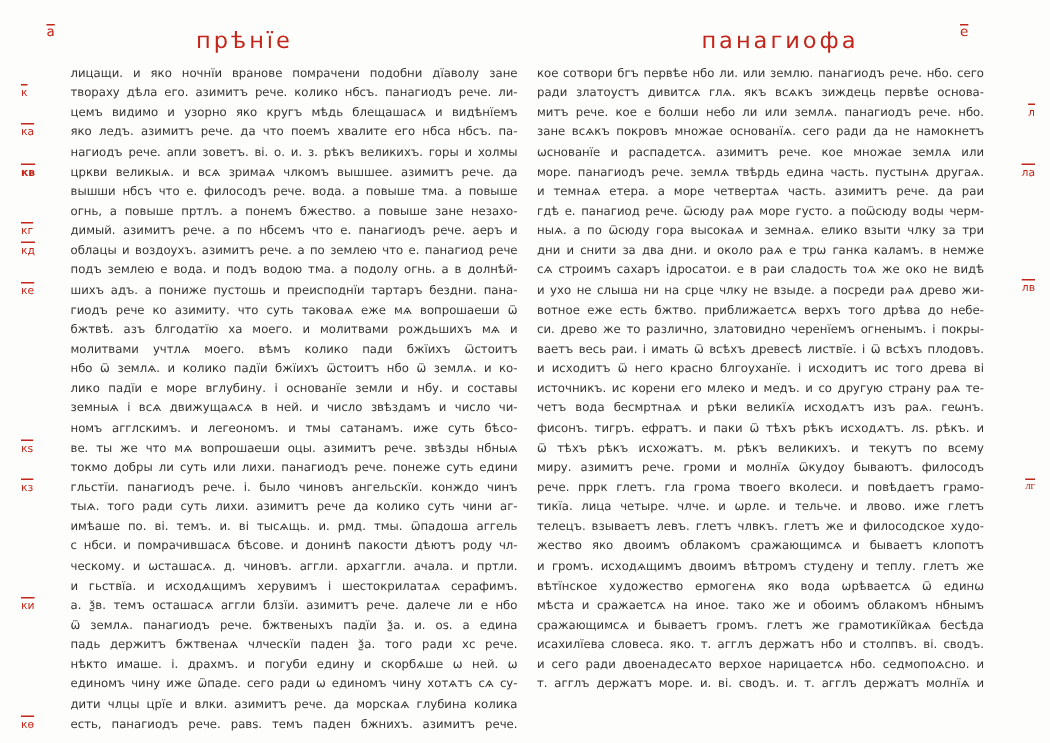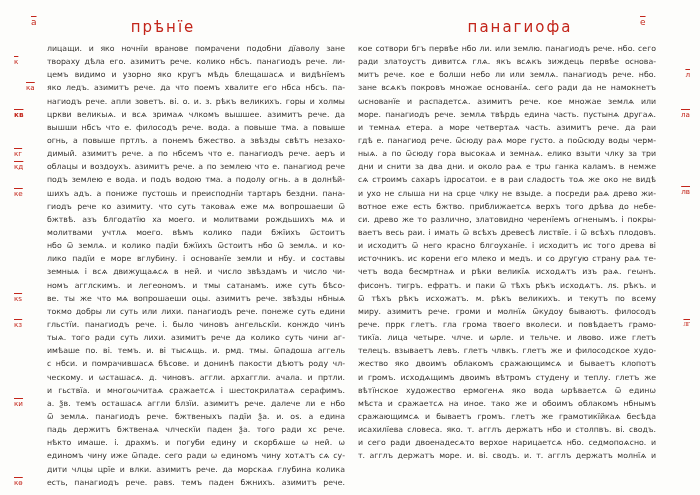--- a/index.html
+++ b/index.html
@@ -65,49 +65,49 @@
     <span class="corner-mark" style="left:31px;">а</span>
     <span class="running-title" style="left:163px;">прѣнїе</span>
     <div class="textblock">
         <div class="tline">лицащи. и яко ночнїи вранове помрачени подобни дїаволу зане</div>
         <div class="tline">твораху дѣла его. азимитъ рече. колико нбсъ. панагиодъ рече. ли-</div>
         <div class="tline">цемъ видимо и узорно яко кругъ мѣдь блещашасѧ и видѣнїемъ</div>
         <div class="tline">яко ледъ. азимитъ рече. да что поемъ хвалите его нбса нбсъ. па-</div>
         <div class="tline">нагиодъ рече. апли зоветъ. ві. о. и. з. рѣкъ великихъ. горы и холмы</div>
         <div class="tline">цркви великыѧ. и всѧ зримаѧ члкомъ вышшее. азимитъ рече. да</div>
         <div class="tline">вышши нбсъ что е. филосодъ рече. вода. а повыше тма. а повыше</div>
-        <div class="tline">огнь, а повыше пртлъ. а понемъ бжество. а звѣзды свѣтъ незахо-</div>
+        <div class="tline">огнь, а повыше пртлъ. а понемъ бжество. а повыше зане незахо-</div>
         <div class="tline">димый. азимитъ рече. а по нбсемъ что е. панагиодъ рече. аеръ и</div>
         <div class="tline">облацы и воздоухъ. азимитъ рече. а по землею что е. панагиод рече</div>
         <div class="tline">подъ землею е вода. и подъ водою тма. а подолу огнь. а в долнѣй-</div>
         <div class="tline">шихъ адъ. а пониже пустошь и преисподнїи тартаръ бездни. пана-</div>
         <div class="tline">гиодъ рече ко азимиту. что суть таковаѧ еже мѧ вопрошаеши ѿ</div>
         <div class="tline">бжтвѣ. азъ блгодатїю ха моего. и молитвами рождьшихъ мѧ и</div>
         <div class="tline">молитвами учтлѧ моего. вѣмъ колико пади бжїихъ ѿстоитъ</div>
         <div class="tline">нбо ѿ землѧ. и колико падїи бжїихъ ѿстоитъ нбо ѿ землѧ. и ко-</div>
         <div class="tline">лико падїи е море вглубину. і основанїе земли и нбу. и составы</div>
         <div class="tline">земныѧ і всѧ движущаѧсѧ в ней. и число звѣздамъ и число чи-</div>
         <div class="tline">номъ агглскимъ. и легеономъ. и тмы сатанамъ. иже суть бѣсо-</div>
         <div class="tline">ве. ты же что мѧ вопрошаеши оцы. азимитъ рече. звѣзды нбныѧ</div>
         <div class="tline">токмо добры ли суть или лихи. панагиодъ рече. понеже суть едини</div>
         <div class="tline">гльстїи. панагиодъ рече. і. было чиновъ ангельскїи. конждо чинъ</div>
         <div class="tline">тыѧ. того ради суть лихи. азимитъ рече да колико суть чини аг-</div>
         <div class="tline">имѣаше по. ві. темъ. и. ві тысѧщь. и. рмд. тмы. ѿпадоша аггель</div>
         <div class="tline">с нбси. и помрачившасѧ бѣсове. и донинѣ пакости дѣютъ роду чл-</div>
         <div class="tline">ческому. и ѡсташасѧ. д. чиновъ. аггли. архаггли. ачала. и пртли.</div>
-        <div class="tline">и гьствїа. и многоѡчитаѧ сражаетсѧ і шестокрилатаѧ серафимъ.</div>
+        <div class="tline">и гьствїа. и исходѧщимъ херувимъ і шестокрилатаѧ серафимъ.</div>
         <div class="tline">а. ѯв. темъ осташасѧ аггли блзїи. азимитъ рече. далече ли е нбо</div>
         <div class="tline">ѿ землѧ. панагиодъ рече. бжтвеныхъ падїи ѯа. и. оѕ. а едина</div>
         <div class="tline">падь держитъ бжтвенаѧ члческїи паден ѯа. того ради хс рече.</div>
         <div class="tline">нѣкто имаше. і. драхмъ. и погуби едину и скорбѧше ѡ ней. ѡ</div>
         <div class="tline">единомъ чину иже ѿпаде. сего ради ѡ единомъ чину хотѧтъ сѧ су-</div>
         <div class="tline">дити члцы црїе и влки. азимитъ рече. да морскаѧ глубина колика</div>
         <div class="tline">есть, панагиодъ рече. равѕ. темъ паден бжнихъ. азимитъ рече.</div>
         <span class="mnote" style="top: 13.15px;">к</span>
-        <span class="mnote" style="top: 39.45px; margin-left: 12px;">ка</span>
+        <span class="mnote" style="top: 39.45px;">ка</span>
         <span class="mnote" style="top: 65.75px; font-weight: bold;">кв</span>
         <span class="mnote" style="top: 105.2px;">кг</span>
         <span class="mnote" style="top: 118.35px;">кд</span>
         <span class="mnote" style="top: 144.65px;">ке</span>
         <span class="mnote" style="top: 249.85px;">кѕ</span>
         <span class="mnote" style="top: 276.15px;">кз</span>
         <span class="mnote" style="top: 355.05px;">ки</span>
         <span class="mnote" style="top: 433.95px;">кѳ</span>
       </div>
   </div>

